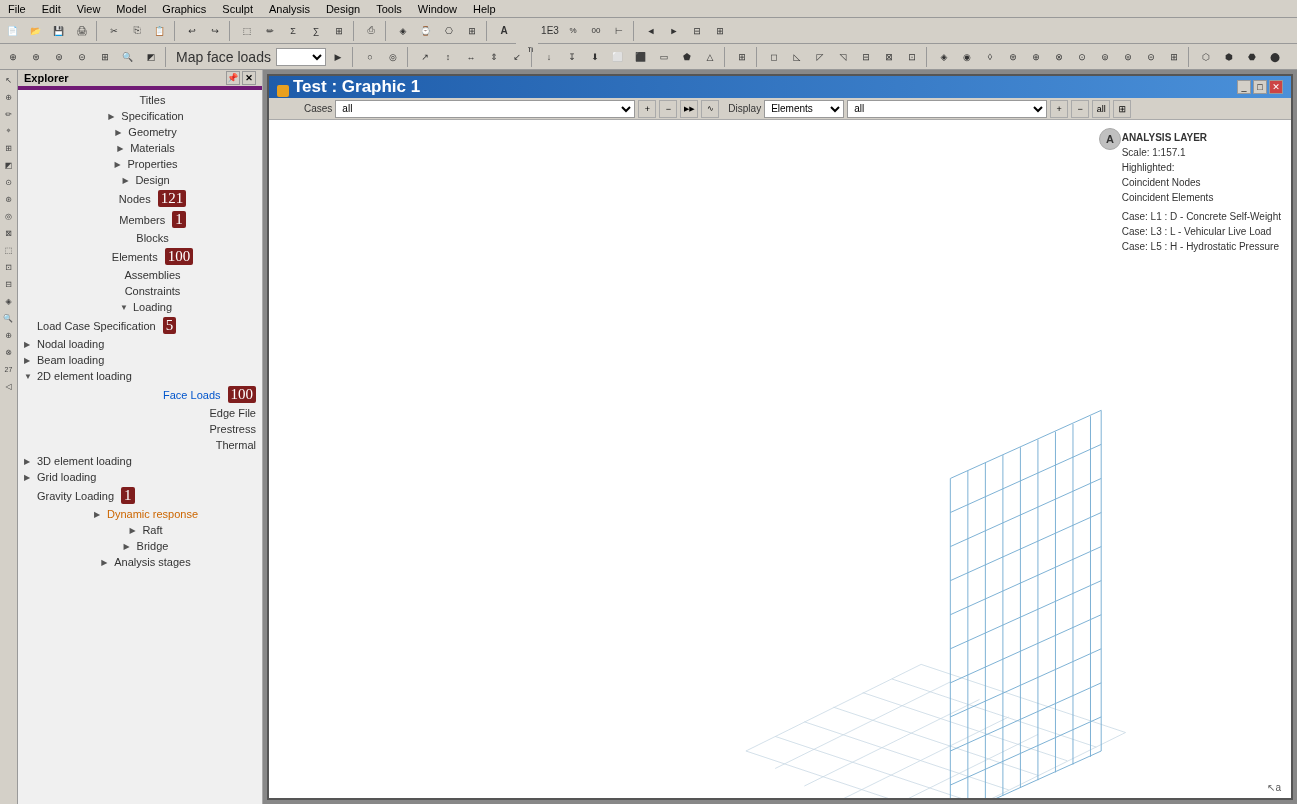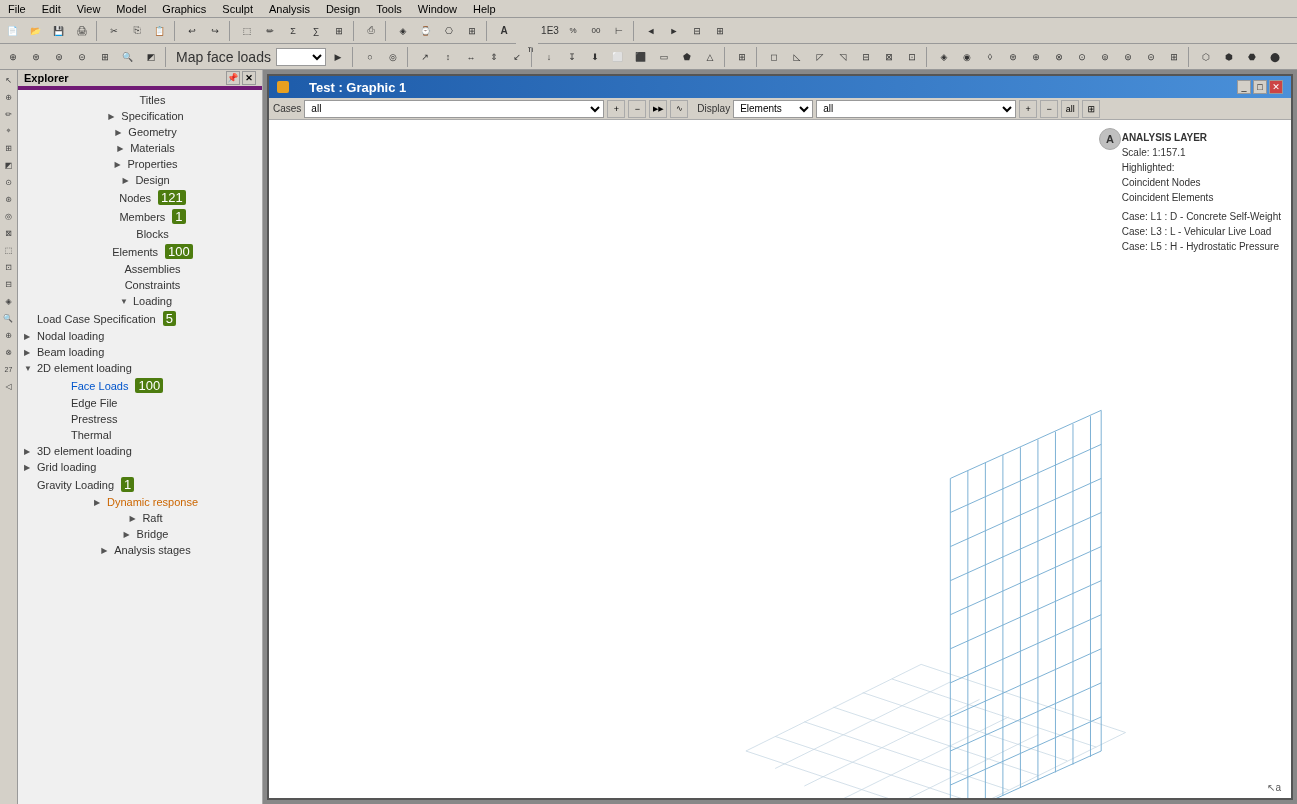--- a/index.html
+++ b/index.html
@@ -24,37 +24,37 @@
     
     #explorer { width: 245px; background: #f0f0f0; border-right: 1px solid #aaa; display: flex; flex-direction: column; }
     #explorer-header { background: #d4d0c8; padding: 2px 6px; font-size: 11px; font-weight: bold; border-bottom: 4px solid #701a75; display: flex; align-items: center; justify-content: space-between; height: 20px; }
     #explorer-tabs { display: flex; background: #d4d0c8; border-bottom: 1px solid #aaa; }
     .exp-tab { padding: 3px 10px; font-size: 11px; cursor: pointer; border-right: 1px solid #aaa; }
     .exp-tab.active { background: #f0f0f0; font-weight: bold; }
     #explorer-tree { flex: 1; overflow-y: auto; padding: 2px 0; }
     .tree-item { padding: 2px 6px; cursor: pointer; display: flex; align-items: center; gap: 3px; white-space: nowrap; }
     .tree-indent-1 { padding-left: 18px; justify-content: center; }
     .tree-indent-2 { }
-    .tree-indent-3 { padding-left: 40px; }
+    .tree-indent-3 { padding-left: 68px; justify-content: flex-end; }
     .arrow { font-size: 8px; color: #555; width: 10px; display: inline-block; }
-    .badge { background: #4d7c0f; color: white; font-size: 13px; padding: 0 3px; border-radius: 2px; margin-left: 4px; }
+    .badge { background: #7f1d1d; color: white; font-size: 15px; padding: 0 3px; border-radius: 2px; margin-left: 4px; font-family: Liberation Serif, serif; }
     .tree-item-label { color: #333; }
     .tree-item-label.blue { color: #0055cc; }
     .tree-item-label.orange { color: #cc6600; }
 
     
     #content { flex: 1; display: flex; flex-direction: column; background: #888; }
 
     
     #graphic-window { flex: 1; background: #888; display: flex; flex-direction: column; margin: 4px; border: 2px solid #555; }
     #graphic-titlebar { background: linear-gradient(to right, #1e5caa, #4a90d9); padding: 3px 8px; display: flex; align-items: center; justify-content: space-between; height: 22px; }
-    #graphic-titlebar .title { color: white; font-size: 13px; font-weight: bold; display: flex; align-items: center; gap: 20px; }
+    #graphic-titlebar .title { color: white; font-size: 17px; font-weight: bold; display: flex; align-items: flex-end; gap: 4px; }
     .win-btn { width: 14px; height: 14px; background: #d4d0c8; border: 1px solid #999; font-size: 9px; display: inline-flex; align-items: center; justify-content: center; cursor: pointer; }
     #graphic-toolbar { background: #d4d0c8; padding: 2px 4px; display: flex; align-items: center; gap: 3px; border-bottom: 1px solid #aaa; height: 22px; }
-    .gt-label { font-size: 10px; color: #333; }
+    .gt-label { font-size: 10px; color: #333; margin-left: 31px; }
     .gt-combo { height: 18px; font-size: 10px; background: white; border: 1px solid #999; padding: 0 2px; min-width: 50px; }
     .gt-btn { width: 18px; height: 18px; background: #d4d0c8; border: 1px solid #aaa; display: inline-flex; align-items: center; justify-content: center; font-size: 9px; cursor: pointer; }
 
     
     #viewport { flex: 1; background: white; position: relative; overflow: hidden; }
 
     
     #analysis-info { position: absolute; top: 10px; right: 10px; font-size: 10px; line-height: 1.5; color: #333; }
     #analysis-info .info-title { font-weight: bold; font-size: 10px; }
 

